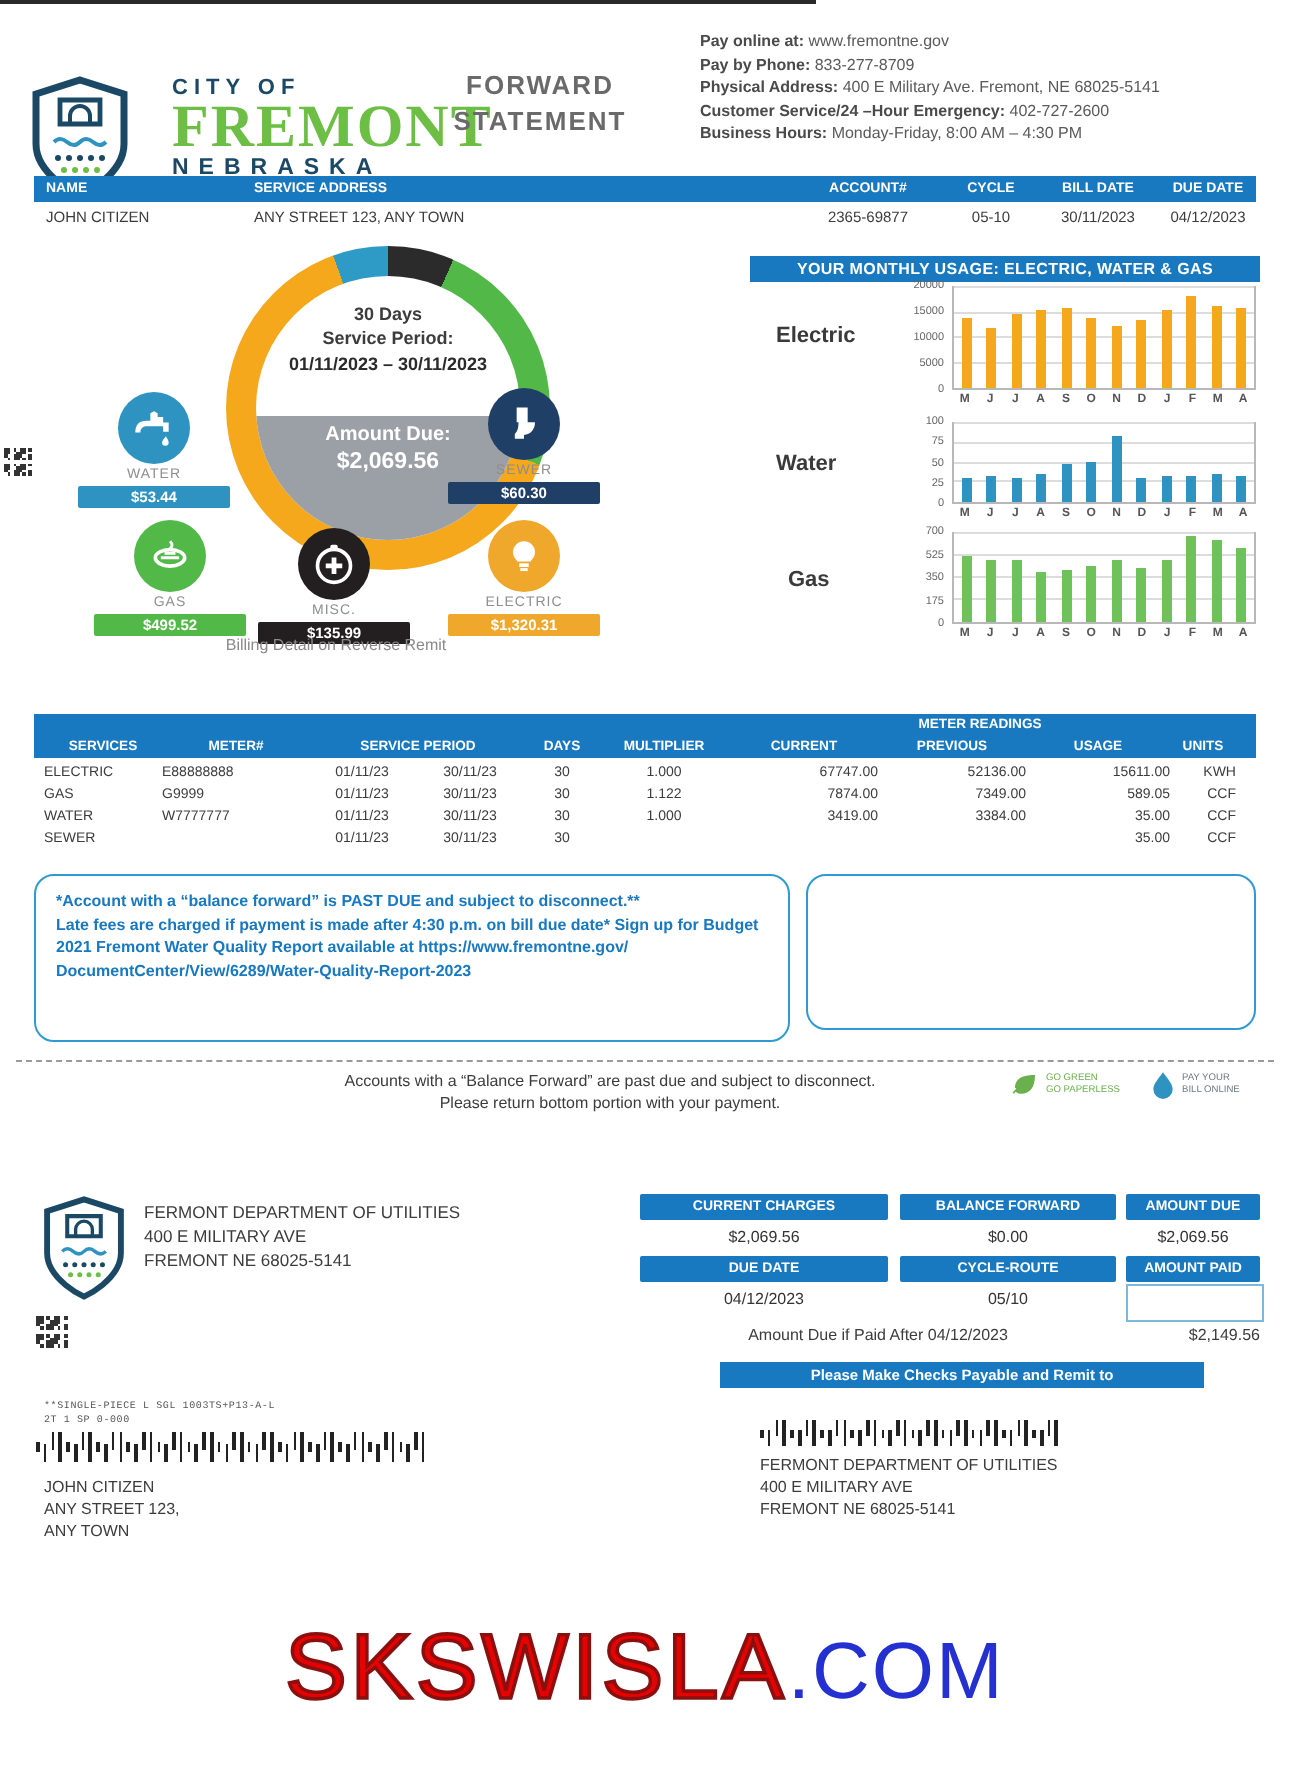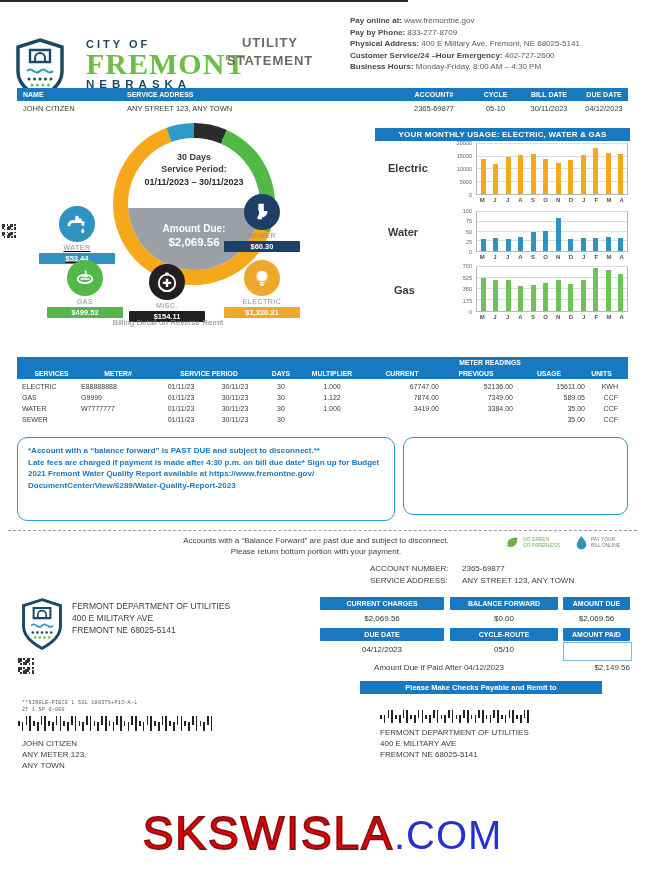--- a/index.html
+++ b/index.html
@@ -23,21 +23,21 @@
   .ac3{width:45px;text-align:center;}
   .ac4{width:62px;text-align:center;}
   .ac5{width:48px;text-align:center;}
   
   .donut{width:162px;height:162px;border-radius:50%;position:relative;}
   .donut-inner{position:absolute;left:15px;top:15px;width:132px;height:132px;border-radius:50%;background:#fff;overflow:hidden;text-align:center;}
   .donut-inner .l1{margin-top:14px;font-size:9px;font-weight:bold;color:#3c3c3c;}
   .donut-inner .l2{font-size:9px;font-weight:bold;color:#3c3c3c;margin-top:2px;}
   .donut-inner .l3{font-size:9px;font-weight:bold;color:#2b2b2b;margin-top:3px;}
   .amount-half{position:absolute;left:0;bottom:0;width:100%;height:47%;background:#9aa0a6;color:#fff;text-align:center;}
-  .amount-half .al{margin-top:15px;font-size:10px;font-weight:bold;}
+  .amount-half .al{margin-top:4px;font-size:10px;font-weight:bold;}
   .amount-half .av{font-size:11.5px;font-weight:bold;margin-top:2px;}
   
   .svc{position:absolute;width:76px;text-align:center;}
   .svc .ic{width:36px;height:36px;border-radius:50%;margin:0 auto;display:flex;align-items:center;justify-content:center;}
   .svc .nm{font-size:7px;color:#8e8e8e;margin-top:2px;letter-spacing:.5px;}
   .svc .badge{margin-top:2px;height:11px;line-height:11px;color:#fff;font-size:7.5px;font-weight:bold;border-radius:1px;}
   .reverse-note{font-size:8px;color:#8a8a8a;}
   
   .usage-banner{height:13px;font-size:8px;justify-content:center;letter-spacing:.2px;}
   .chart-label{font-size:11px;font-weight:bold;color:#3a3a3a;}
@@ -120,21 +120,21 @@
         </g>
     </svg>
     <div class="logo-text">
       <div class="city">CITY OF</div>
       <div class="name">FREMONT</div>
       <div class="state">NEBRASKA</div>
     </div>
   </div>
 
   <div class="abs doc-title" style="left:205px;top:34px;width:130px;">
-    <div>UTILITY</div>
+    <div>FORWARD</div>
     <div>STATEMENT</div>
   </div>
 
   <div class="abs contact" style="left:350px;top:15px;width:285px;">
     <div><b>Pay online at:</b> <span>www.fremontne.gov</span></div>
     <div><b>Pay by Phone:</b> <span>833-277-8709</span></div>
     <div><b>Physical Address:</b> <span>400 E Military Ave. Fremont, NE 68025-5141</span></div>
     <div><b>Customer Service/24 –Hour Emergency:</b> <span>402-727-2600</span></div>
     <div><b>Business Hours:</b> <span>Monday-Friday, 8:00 AM – 4:30 PM</span></div>
   </div>
@@ -245,21 +245,21 @@
       <div class="l1">30 Days</div>
       <div class="l2">Service Period:</div>
       <div class="l3">01/11/2023 – 30/11/2023</div>
       <div class="amount-half">
         <div class="al">Amount Due:</div>
         <div class="av">$2,069.56</div>
       </div>
     </div>
   </div>
 
-  <div class="svc" style="left:39px;top:206px;text-decoration:underline;">
+  <div class="svc" style="left:39px;top:196px;">
     <div class="ic" style="background-color: rgb(46, 147, 193);">
       <svg width="22" height="22" viewBox="0 0 24 24">
           <path fill="#fff" d="M10 4l2-1.2L14 4v2h3v3h3v5h-3v-3H8c-2.2 0-3.4 1.3-3.4 3.4H1.8C1.8 10 4 8 8 8h2V6z"></path>
           <path fill="#fff" d="M18.5 16.5c.9 1.5 1.5 2.6 1.5 3.4a1.8 1.8 0 1 1-3.6 0c0-.8.9-1.9 2.1-3.4z"></path>
         </svg>
     </div>
     <div class="nm">WATER</div>
     <div class="badge" style="background-color: rgb(46, 147, 193);">$53.44</div>
   </div>
   <div class="svc" style="left:224px;top:194px;">
@@ -284,21 +284,21 @@
   </div>
   <div class="svc" style="left:129px;top:264px;">
     <div class="ic" style="background-color: rgb(35, 31, 32);">
       <svg width="22" height="22" viewBox="0 0 24 24">
           <rect x="10" y="1.5" width="4" height="3" rx="1" fill="#fff"></rect>
           <circle cx="12" cy="13" r="9" fill="none" stroke="#fff" stroke-width="2"></circle>
           <path d="M12 8.5v9M7.5 13h9" stroke="#fff" stroke-width="2.6"></path>
         </svg>
     </div>
     <div class="nm">MISC.</div>
-    <div class="badge" style="background-color: rgb(35, 31, 32);">$154.11</div>
+    <div class="badge" style="background-color: rgb(35, 31, 32);">$135.99</div>
   </div>
   <div class="svc" style="left:224px;top:260px;">
     <div class="ic" style="background-color: rgb(240, 168, 44);">
       <svg width="22" height="22" viewBox="0 0 24 24">
           <path fill="#fff" d="M12 4a6 6 0 0 1 6 6c0 2.4-1.4 3.6-2.4 5H8.4C7.4 13.6 6 12.4 6 10a6 6 0 0 1 6-6z"></path>
           <rect x="9.4" y="16" width="5.2" height="2" fill="#fff"></rect>
           <rect x="10" y="18.6" width="4" height="1.6" fill="#fff"></rect>
         </svg>
     </div>
     <div class="nm">ELECTRIC</div>
@@ -506,21 +506,21 @@
     <div class="ntext" id="notice-lines">
         <div>*Account with a “balance forward” is PAST DUE and subject to disconnect.**</div>
         <div>Late fees are charged if payment is made after 4:30 p.m. on bill due date* Sign up for Budget</div>
         <div>2021 Fremont Water Quality Report available at https://www.fremontne.gov/</div>
         <div>DocumentCenter/View/6289/Water-Quality-Report-2023</div>
       </div>
   </div>
   <div class="abs nbox" style="left:403px;top:437px;width:225px;height:78px;"></div>
 
   <div class="abs dashline" style="left:8px;top:530px;width:629px;"></div>
-  <div class="abs center-note" style="left:106px;top:535px;width:420px;">
+  <div class="abs center-note" style="left:95px;top:535px;width:420px;">
     <div>Accounts with a “Balance Forward” are past due and subject to disconnect.</div>
     <div>Please return bottom portion with your payment.</div>
   </div>
   <div class="eco" style="left:505px;top:535px;">
     <svg width="15" height="15" viewBox="0 0 24 24">
         <path fill="#6ab04c" d="M4 14C4 7 10 4 20 4c0 10-4 15-11 15-2 0-3.4-.6-4.4-1.6L3 19l-1-1 3-3z"></path>
       </svg>
     <div class="t" style="color:#6ab04c;">
       <div>GO GREEN</div>
         <div>GO PAPERLESS</div>
@@ -529,24 +529,20 @@
   <div class="eco" style="left:575px;top:535px;">
     <svg width="13" height="15" viewBox="0 0 24 28">
         <path fill="#2e93c1" d="M12 2c5 7 9 11 9 16a9 9 0 1 1-18 0c0-5 4-9 9-16z"></path>
       </svg>
     <div class="t" style="color:#6d7a85;">
       <div>PAY YOUR</div>
         <div>BILL ONLINE</div>
     </div>
   </div>
 
-  <div class="abs ainfo" style="left:370px;top:563px;">
-    <div><span style="display:inline-block;width:92px;">ACCOUNT NUMBER:</span><span>2365-69877</span></div>
-    <div><span style="display:inline-block;width:92px;">SERVICE ADDRESS:</span><span>ANY STREET 123, ANY TOWN</span></div>
-  </div>
 
   <div class="abs" style="left:20px;top:598px;">
     <svg width="44" height="52" viewBox="0 0 52 62">
       <path d="M26 2 L48 9 V34 C48 50 26 60 26 60 C26 60 4 50 4 34 V9 Z" fill="none" stroke="#1b4965" stroke-width="3.5"></path>
       <path d="M16 12 h20 v12 h-20 z" fill="none" stroke="#1b4965" stroke-width="2.4"></path>
       <path d="M21 24 v-4 a5 5 0 0 1 10 0 v4" fill="none" stroke="#1b4965" stroke-width="2"></path>
       <path d="M13 33 q3 -3 6.5 0 t6.5 0 t6.5 0 t6.5 0" fill="none" stroke="#2e93c1" stroke-width="2"></path>
       <g fill="#1b4965">
           <circle cx="15" cy="41" r="1.5"></circle>
           <circle cx="20.5" cy="41" r="1.5"></circle>
@@ -720,21 +716,21 @@
       <i style="height: 9px; align-self: flex-end;"></i>
       <i style="height: 9px; align-self: flex-start;"></i>
       <i style="height: 15px;"></i>
       <i style="height: 5px;"></i>
       <i style="height: 9px; align-self: flex-end;"></i>
       <i style="height: 9px; align-self: flex-start;"></i>
       <i style="height: 15px;"></i>
     </div>
   <div class="abs addr" style="left:22px;top:738px;">
     <div>JOHN CITIZEN</div>
-    <div>ANY METER 123,</div>
+    <div>ANY STREET 123,</div>
     <div>ANY TOWN</div>
   </div>
   <div class="abs barcode" style="left:380px;top:710px;height:13px;">
       <i style="height: 4px;"></i>
       <i style="height: 8px; align-self: flex-end;"></i>
       <i style="height: 8px; align-self: flex-start;"></i>
       <i style="height: 13px;"></i>
       <i style="height: 4px;"></i>
       <i style="height: 8px; align-self: flex-end;"></i>
       <i style="height: 8px; align-self: flex-start;"></i>

